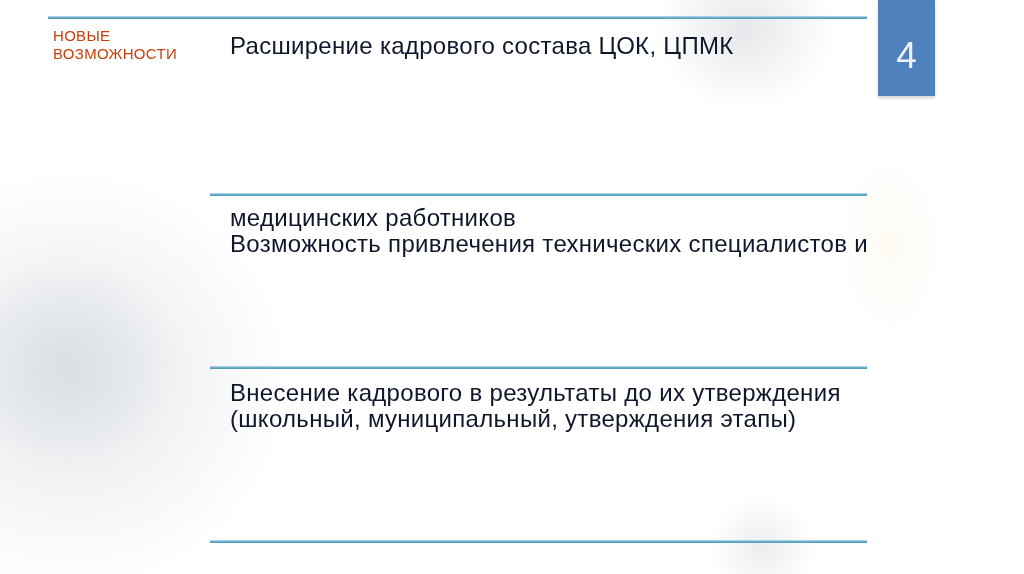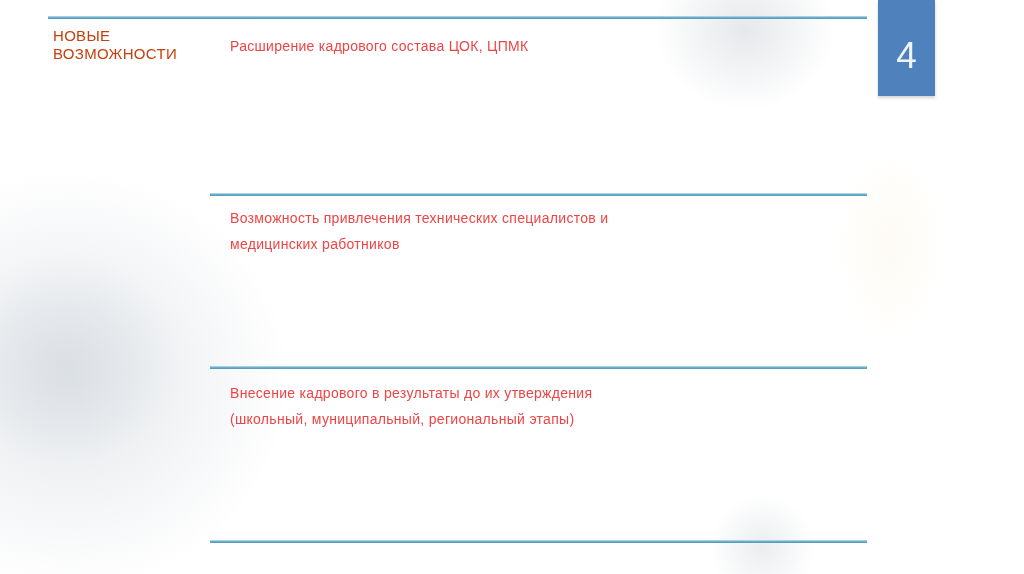--- a/index.html
+++ b/index.html
@@ -61,24 +61,24 @@
     font-weight: normal;
     line-height: 18px;
     letter-spacing: 0.3px;
     color: #c2410c;
     white-space: nowrap;
   }
 
   .item-text {
     position: absolute;
     left: 230px;
-    font-size: 14px;
+    font-size: 24px;
     line-height: 26px;
     letter-spacing: 0.3px;
-    color: #ef4444;
+    color: #0f172a;
     white-space: nowrap;
   }
   .item-1 { top: 33px; }
   .item-2 { top: 205px; }
   .item-3 { top: 380px; }
 
   .page-badge {
     position: absolute;
     left: 878px; top: 0;
     width: 57px; height: 96px;
@@ -117,26 +117,26 @@
     <div class="page-badge">
       <span>4</span>
     </div>
 
     <div class="item-text item-1">
       <div>Расширение кадрового состава ЦОК, ЦПМК</div>
     </div>
 
     <div class="divider divider-2"></div>
     <div class="item-text item-2">
+      <div>медицинских работников</div>
       <div>Возможность привлечения технических специалистов и</div>
-      <div>медицинских работников</div>
     </div>
 
     <div class="divider divider-3"></div>
     <div class="item-text item-3">
       <div>Внесение кадрового в результаты до их утверждения</div>
-      <div>(школьный, муниципальный, региональный этапы)</div>
+      <div>(школьный, муниципальный, утверждения этапы)</div>
     </div>
 
     <div class="divider divider-4"></div>
 
   </div>
 </div>
 
 </body></html>

